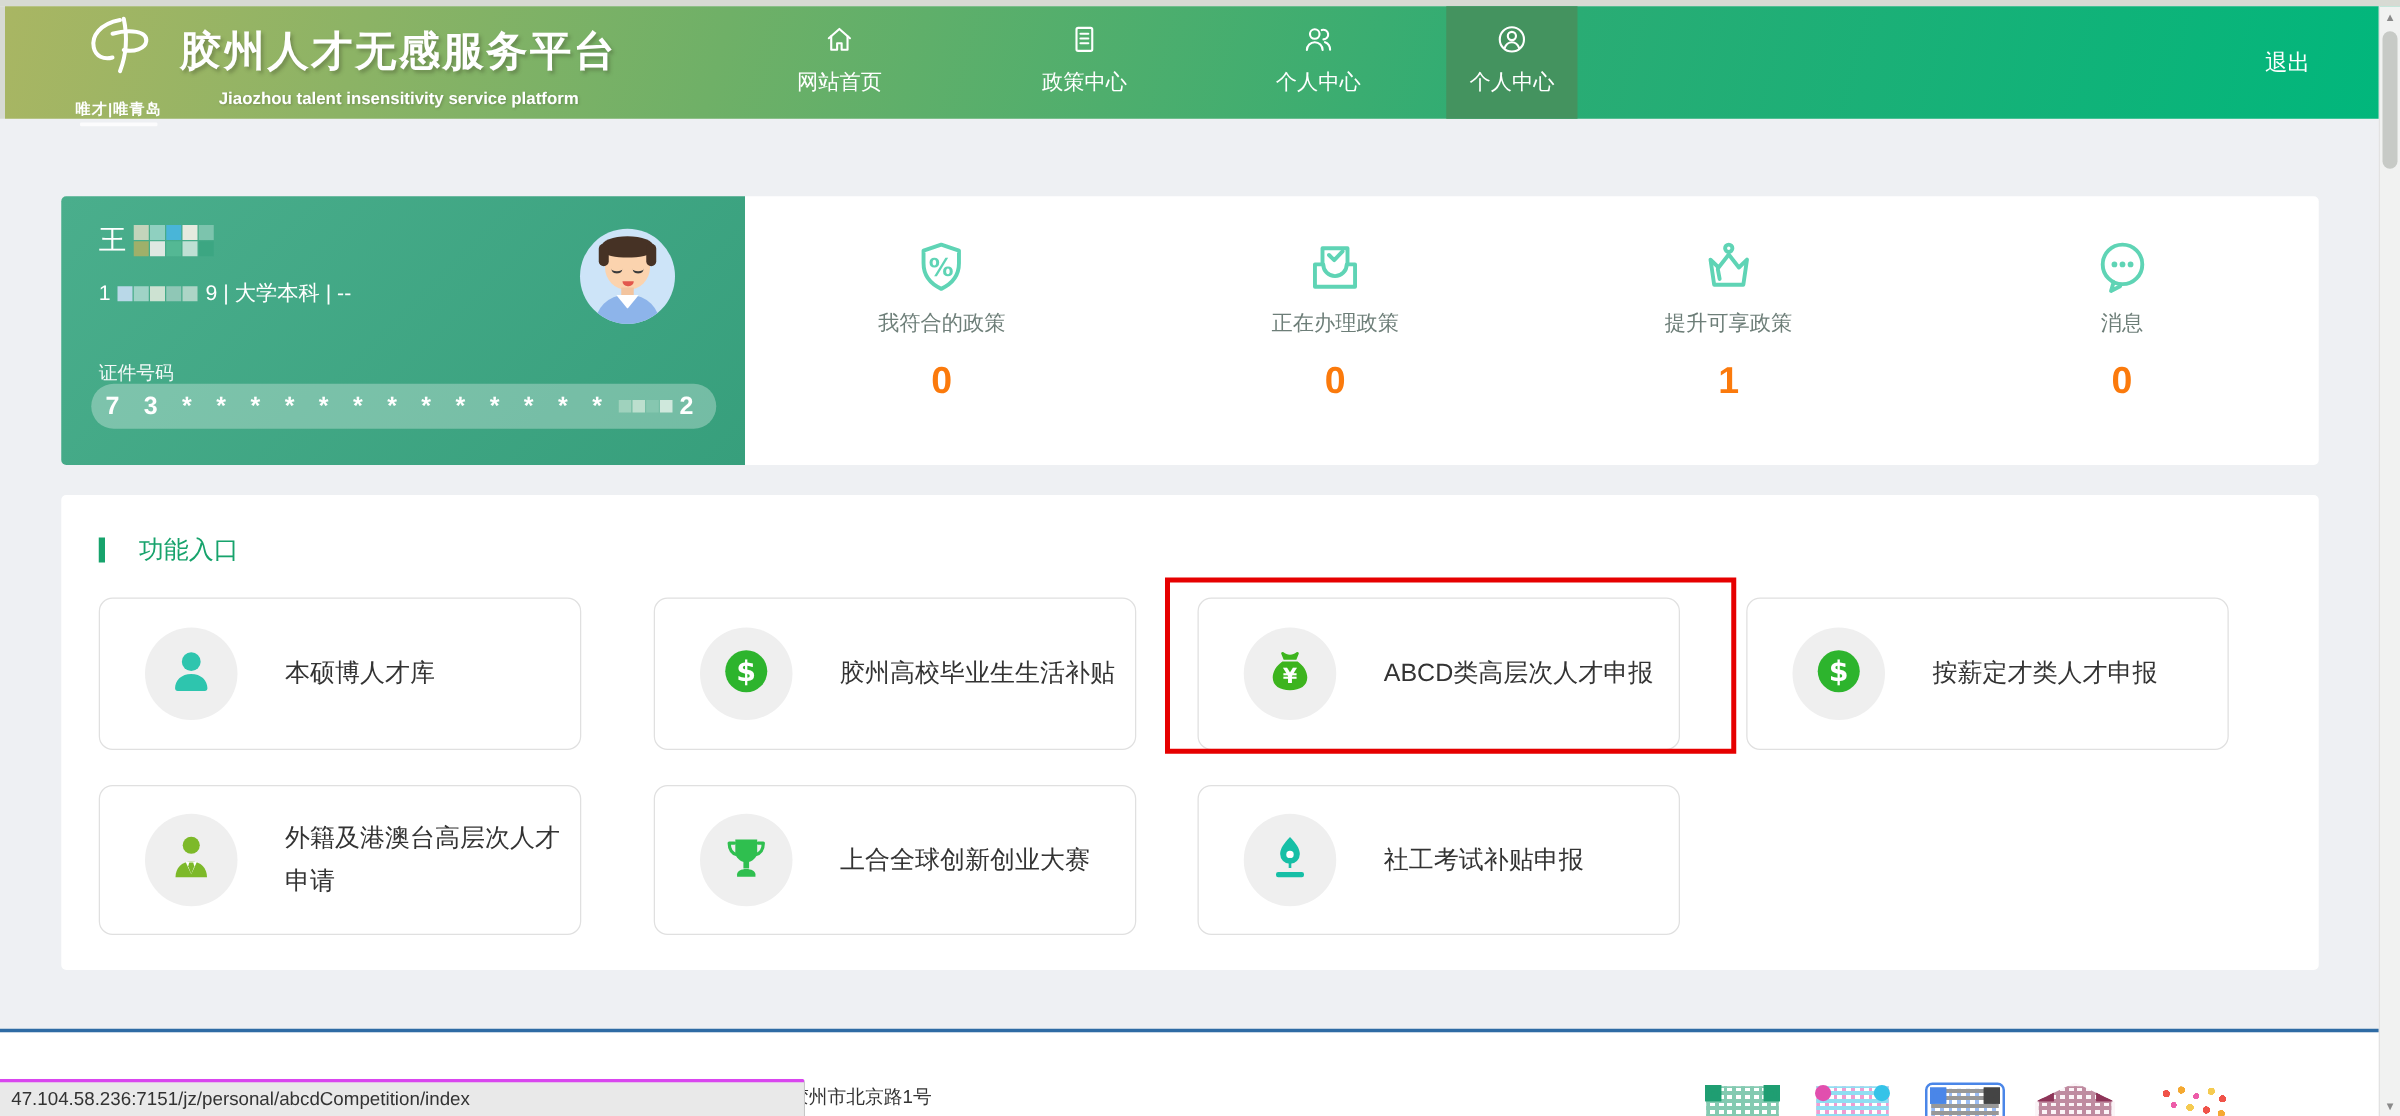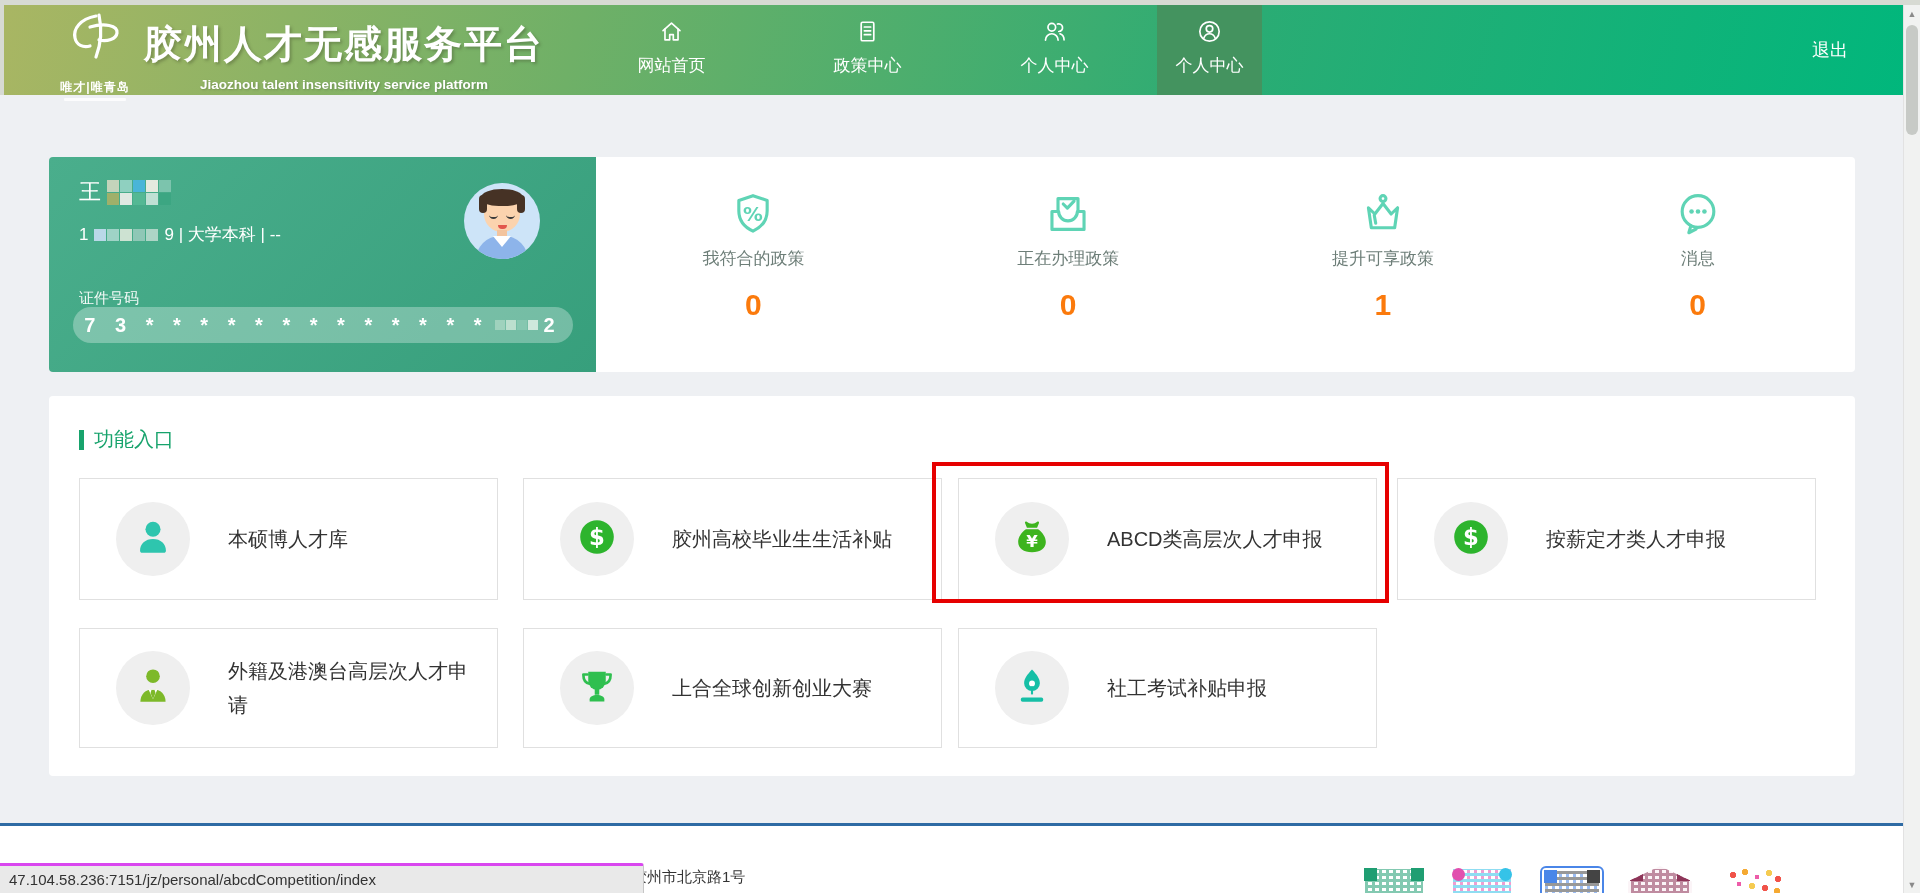--- a/index.html
+++ b/index.html
@@ -12,21 +12,21 @@
   .edge-left{position:absolute;left:0;top:5px;width:4px;height:90px;background:#d7dad3;}
 
   
   .header{position:absolute;left:4px;top:5px;right:0;height:90px;
           background:linear-gradient(105deg,#a9b663 0%,#6fb067 30%,#2aac74 65%,#00b77c 100%);}
   .logo-wrap{position:absolute;left:52px;top:6px;width:78px;height:80px;text-align:center;}
   .logo-mark{display:block;margin:0 auto;}
   .logo-caption{color:#fff;font-size:12px;font-weight:bold;letter-spacing:1px;margin-top:18px;}
   .logo-tagline{margin:2px auto 0;width:62px;height:3px;background:rgba(255,255,255,.8);border-radius:1px;}
   .title-wrap{position:absolute;left:140px;top:14px;}
-  .site-title{color:#fff;font-size:38px;font-weight:bold;letter-spacing:2px;
+  .site-title{color:#fff;font-size:33px;font-weight:bold;letter-spacing:2px;
               text-shadow:2px 2px 3px rgba(60,70,40,.35);text-align:center;}
   .site-subtitle{color:#fff;font-size:13.5px;font-weight:bold;margin-top:7px;
                  text-shadow:1px 1px 2px rgba(60,70,40,.3);text-align:center;}
   .nav-item{position:absolute;top:0;height:90px;width:105px;cursor:pointer;text-align:center;}
   .nav-item.active{background:#44935f;}
   .nav-icon{margin-top:13px;height:28px;}
   .nav-label{color:#fff;font-size:17px;margin-top:8px;}
   .logout{position:absolute;right:72px;top:33px;color:#fff;font-size:18px;cursor:pointer;}
 
   
@@ -64,22 +64,22 @@
                border-radius:0 4px 4px 0;display:flex;}
   .stat{flex:1;text-align:center;cursor:pointer;}
   .stat-icon{margin-top:32px;height:50px;}
   .stat-label{font-size:17px;color:#6d7e78;margin-top:8px;}
   .stat-value{font-size:30px;font-weight:bold;color:#fb7a0c;margin-top:18px;}
 
   
   .main-panel{position:absolute;left:49px;top:396px;width:1806px;height:380px;background:#fff;border-radius:4px;}
   .section-head{position:absolute;left:30px;top:30px;display:flex;align-items:center;}
   .section-bar{width:5px;height:20px;background:#17a36c;}
-  .section-title{color:#17a36c;font-size:20px;margin-left:10px;}
-  .fcard{position:absolute;width:419px;border:1px solid #e0e0e0;border-radius:0;background:#fff;
+  .section-title{color:#17a36c;font-size:20px;margin-left:27px;}
+  .fcard{position:absolute;width:386px;border:1px solid #e0e0e0;border-radius:11px;background:#fff;
          display:flex;align-items:center;cursor:pointer;box-sizing:border-box;}
   .fcard .circ{width:74px;height:74px;border-radius:50%;background:#efefef;flex:none;
                margin-left:36px;display:flex;align-items:center;justify-content:center;}
   .fcard .flabel{margin-left:38px;font-size:20px;color:#333;line-height:1.7;width:246px;}
   .red-rect{position:absolute;border:4px solid #e60000;pointer-events:none;}
 
   
   .footer-line{position:absolute;left:0;top:823px;width:1920px;height:3px;background:#2e6ba4;}
   .footer{position:absolute;left:0;top:826px;width:1920px;height:67px;background:#fff;}
   .footer-address{position:absolute;left:632px;top:42px;font-size:15px;color:#333;white-space:nowrap;}

